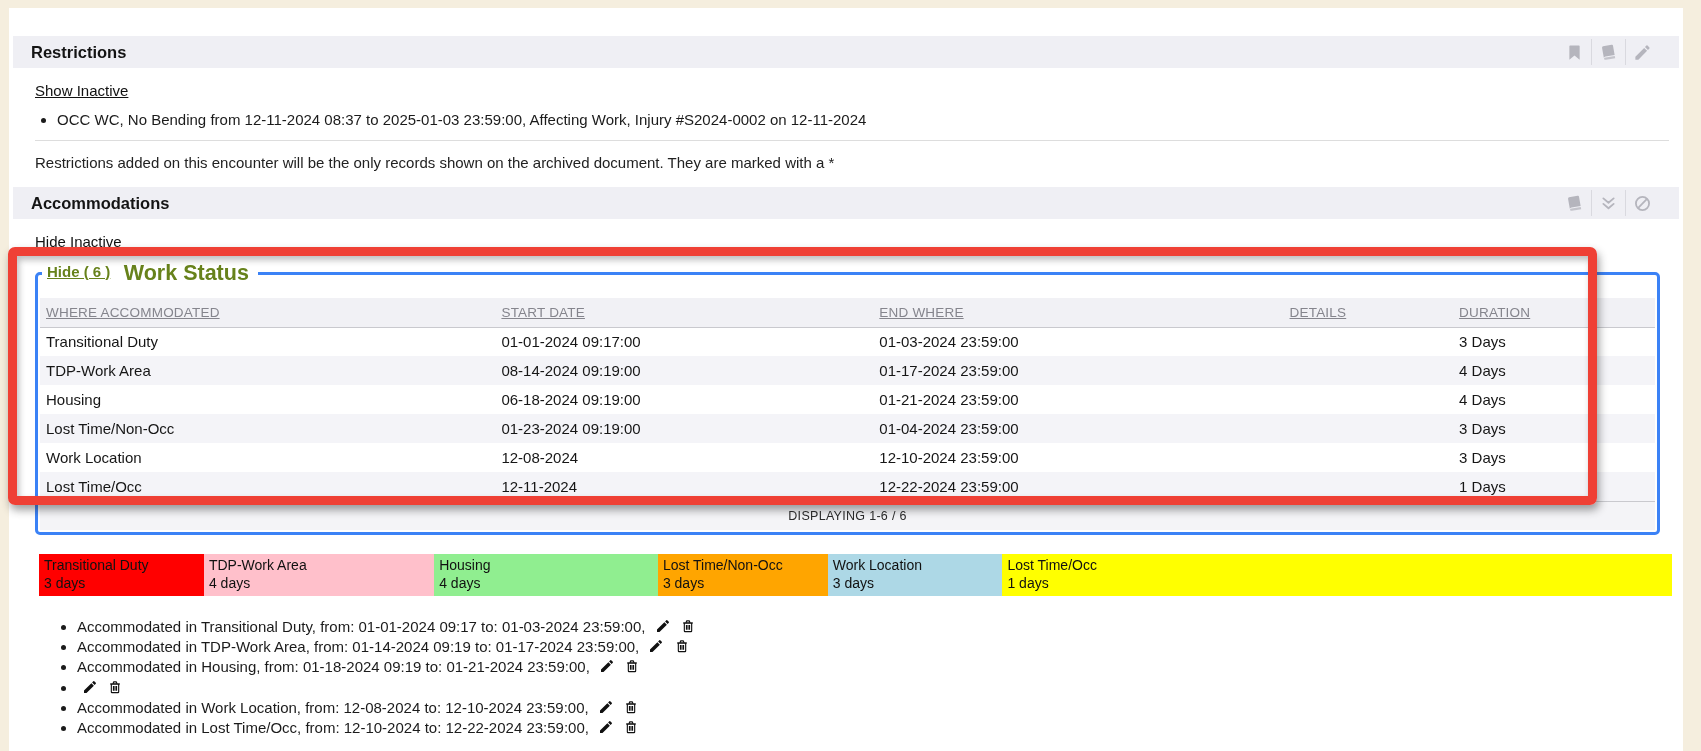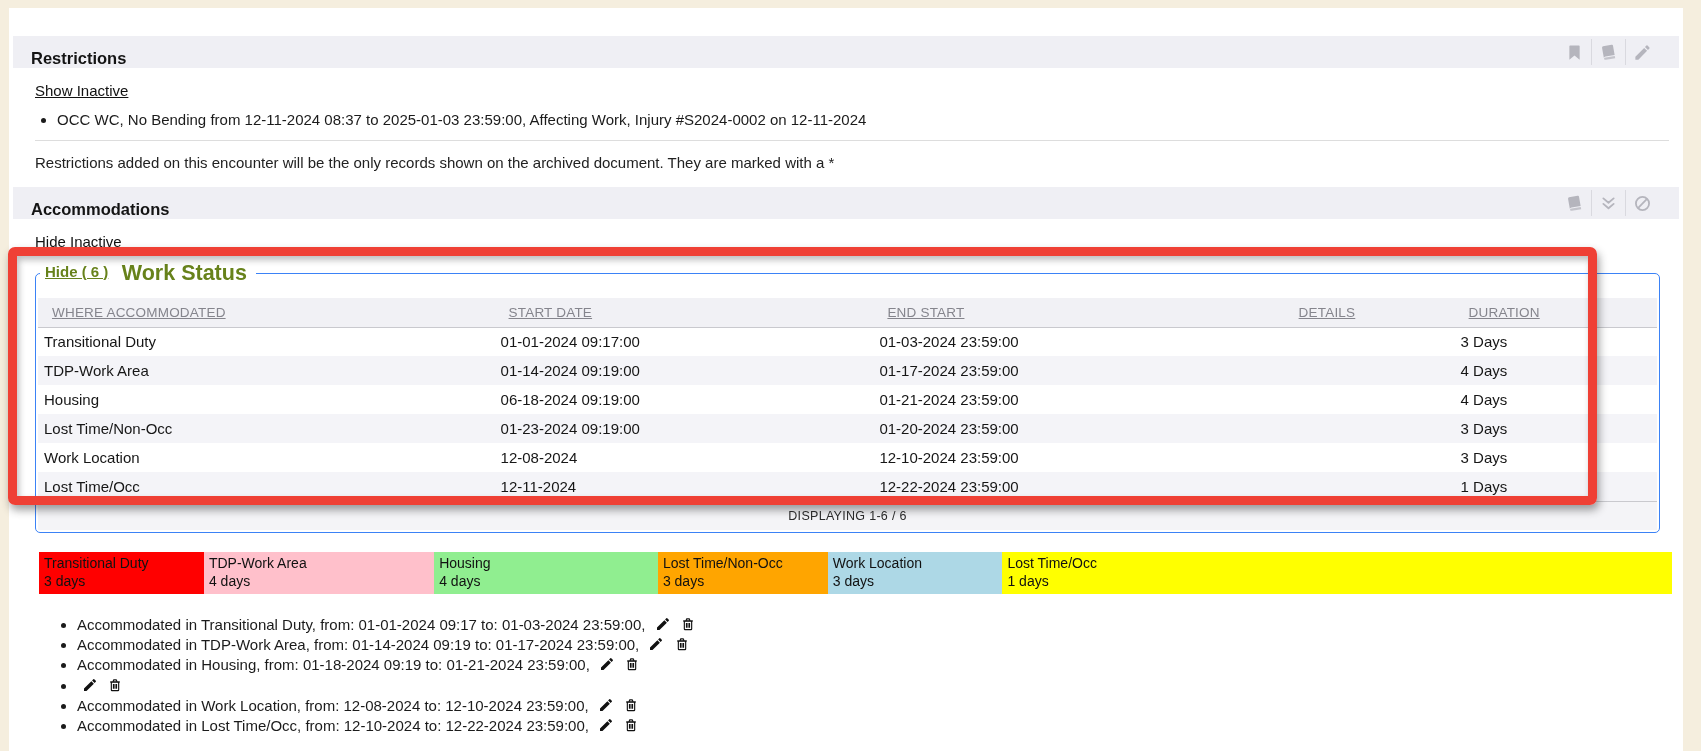--- a/index.html
+++ b/index.html
@@ -1,50 +1,50 @@
 <!DOCTYPE html>
 <html><head>
 <meta charset="utf-8">
 <style>
   * { margin:0; padding:0; box-sizing:border-box; }
   html,body { width:1701px; height:751px; overflow:hidden; }
   body { background:#F5EEDE; font-family:"Liberation Sans", sans-serif; color:#1b1b1b; position:relative; }
 
   .panel { position:absolute; left:9px; top:8px; width:1674px; height:743px; background:#ffffff; }
 
-  .section-bar { margin:0 4px; height:32px; background:#EFEFF4; display:flex; align-items:flex-end; padding:0 20px 0 18px; }
+  .section-bar { margin:0 4px; height:32px; background:#EFEFF4; display:flex; align-items:center; padding:0 20px 0 18px; }
   .section-bar.first { margin-top:28px; }
   .section-title { font-weight:bold; font-size:16.5px; color:#141414; }
   .bar-icons { margin-left:auto; display:flex; align-items:center; height:100%; }
   .bar-icon { width:34px; height:26px; display:flex; align-items:center; justify-content:center; cursor:pointer; }
   .bar-icon + .bar-icon { border-left:1px solid #D9D9DF; }
   .bar-icon svg { display:block; }
 
   .toggle-row { margin:14px 0 0 26px; height:19px; }
   .toggle-link { color:#111; text-decoration:underline; font-size:15px; cursor:pointer; }
 
   ul.plain-list { margin:9px 0 0 0; padding-left:48px; list-style:disc; }
   ul.plain-list li { font-size:15px; line-height:19px; }
 
   hr.divider { border:none; border-top:1px solid #DDDDDD; margin:11px 0 0 26px; width:1634px; }
 
   .note { margin:13px 0 0 26px; font-size:15px; color:#222; }
 
   .section-bar.second { margin-top:16px; }
 
-  fieldset.ws-fieldset { margin:9px 0 0 26px; width:1625px; border:1px solid #3b82f6; border-radius:5px; padding:12px 2px 2px 2px; background:#fff; }
+  fieldset.ws-fieldset { margin:9px 0 0 26px; width:1625px; border:3px solid #3b82f6; border-radius:5px; padding:12px 2px 2px 2px; background:#fff; }
   fieldset.ws-fieldset legend { margin-left:2px; padding:0 9px 0 5px; }
   .hide-count { font-size:15px; font-weight:bold; color:#67821B; text-decoration:underline; cursor:pointer; vertical-align:3px; }
   .ws-title { font-size:21.5px; font-weight:bold; color:#67821B; margin-left:9px; }
 
   table.ws-table { width:100%; border-collapse:collapse; table-layout:fixed; }
   table.ws-table col.c1 { width:28.2%; } table.ws-table col.c2 { width:23.4%; }
   table.ws-table col.c3 { width:25.4%; } table.ws-table col.c4 { width:10.5%; }
   table.ws-table col.c5 { width:12.5%; }
-  table.ws-table thead th { background:#F1F1F5; height:29px; text-align:left; padding-left:14px; font-weight:normal; border-bottom:1px solid #C9C9CE; }
+  table.ws-table thead th { background:#F1F1F5; height:29px; text-align:left; padding-left:6px; font-weight:normal; border-bottom:1px solid #C9C9CE; }
   table.ws-table thead th a { font-size:13.5px; color:#85858D; text-decoration:underline; cursor:pointer; letter-spacing:.2px; }
   table.ws-table tbody td { height:29px; font-size:15px; padding-left:6px; color:#161616; }
   table.ws-table tbody tr:nth-child(even) td { background:#F4F4F8; }
   table.ws-table tfoot td { height:29px; background:#F4F4F7; border-top:1px solid #C9C9CE; text-align:center; font-size:12.5px; color:#2a2a2a; letter-spacing:.3px; }
 
   .timeline { margin:19px 0 0 30px; width:1633px; height:42px; display:flex; }
   .seg { height:100%; padding:2px 0 0 5px; overflow:hidden; }
   .seg-label, .seg-days { font-size:14px; line-height:18px; color:#111; white-space:nowrap; }
 
   ul.entry-list { margin:21px 0 0 0; padding-left:68px; list-style:disc; }
@@ -136,51 +136,51 @@
           <col class="c1">
           <col class="c2">
           <col class="c3">
           <col class="c4">
           <col class="c5">
         </colgroup>
       <thead>
         <tr>
           <th><a>WHERE ACCOMMODATED</a></th>
           <th><a>START DATE</a></th>
-          <th><a>END START</a></th>
+          <th><a>END WHERE</a></th>
           <th><a>DETAILS</a></th>
           <th><a>DURATION</a></th>
         </tr>
       </thead>
       <tbody>
         <tr>
           <td>Transitional Duty</td>
           <td>01-01-2024 09:17:00</td>
           <td>01-03-2024 23:59:00</td>
           <td></td>
           <td>3 Days</td>
         </tr>
         <tr>
           <td>TDP-Work Area</td>
-          <td>01-14-2024 09:19:00</td>
+          <td>08-14-2024 09:19:00</td>
           <td>01-17-2024 23:59:00</td>
           <td></td>
           <td>4 Days</td>
         </tr>
         <tr>
           <td>Housing</td>
           <td>06-18-2024 09:19:00</td>
           <td>01-21-2024 23:59:00</td>
           <td></td>
           <td>4 Days</td>
         </tr>
         <tr>
           <td>Lost Time/Non-Occ</td>
           <td>01-23-2024 09:19:00</td>
-          <td>01-20-2024 23:59:00</td>
+          <td>01-04-2024 23:59:00</td>
           <td></td>
           <td>3 Days</td>
         </tr>
         <tr>
           <td>Work Location</td>
           <td>12-08-2024</td>
           <td>12-10-2024 23:59:00</td>
           <td></td>
           <td>3 Days</td>
         </tr>

